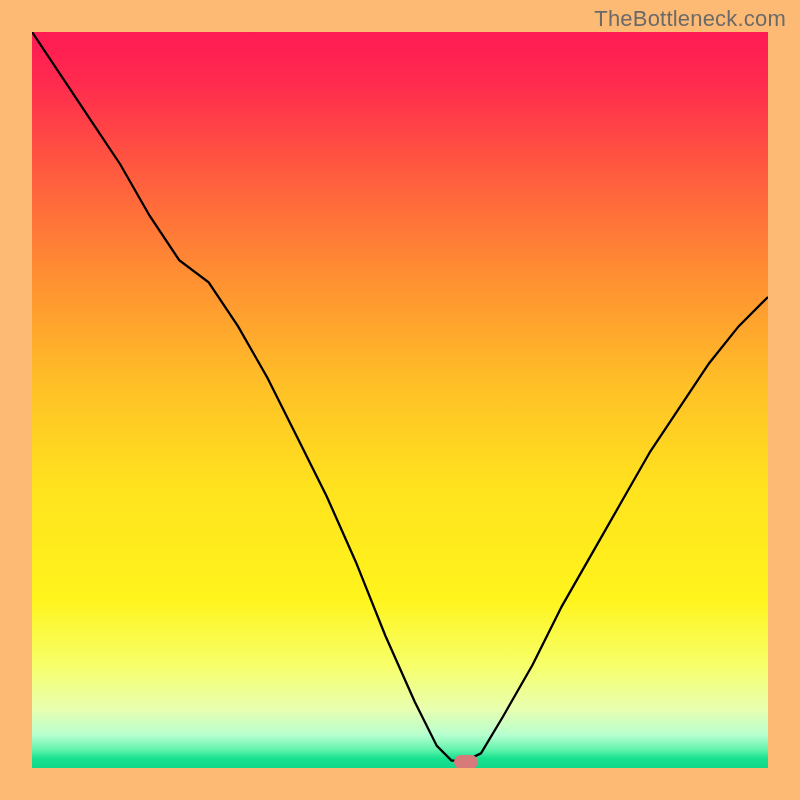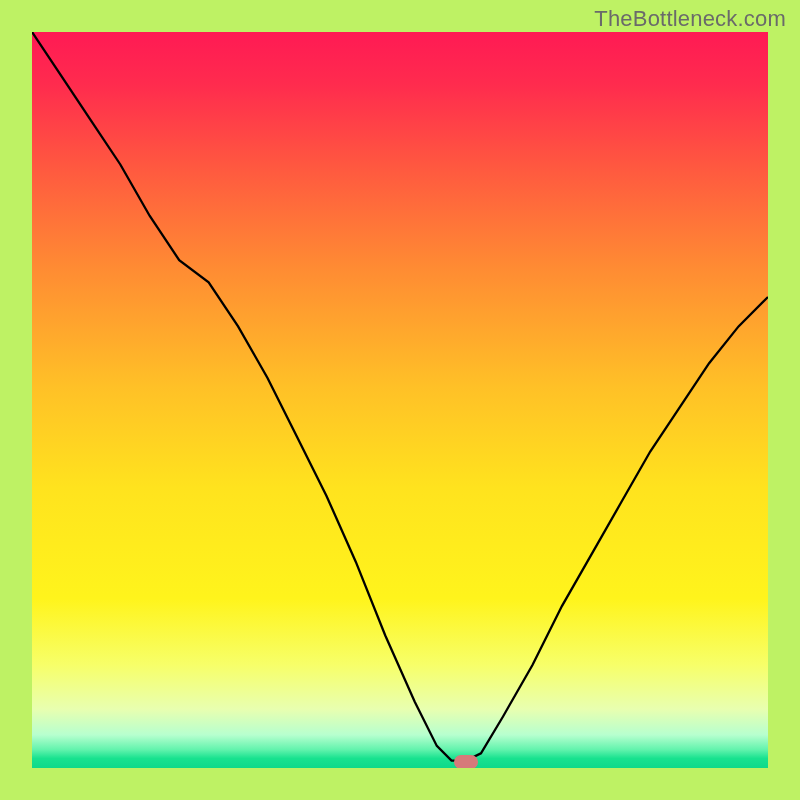--- a/index.html
+++ b/index.html
@@ -7,21 +7,21 @@
     padding: 0;
     width: 800px;
     height: 800px;
     background: #000;
     overflow: hidden;
   }
   .chart-container {
     position: relative;
     width: 800px;
     height: 800px;
-    background: #bef264;
+    background: #fdba74;
   }
   .plot-area {
     position: absolute;
     left: 32px;
     top: 32px;
     width: 736px;
     height: 736px;
     overflow: hidden;
   }
   .gradient-bg {

